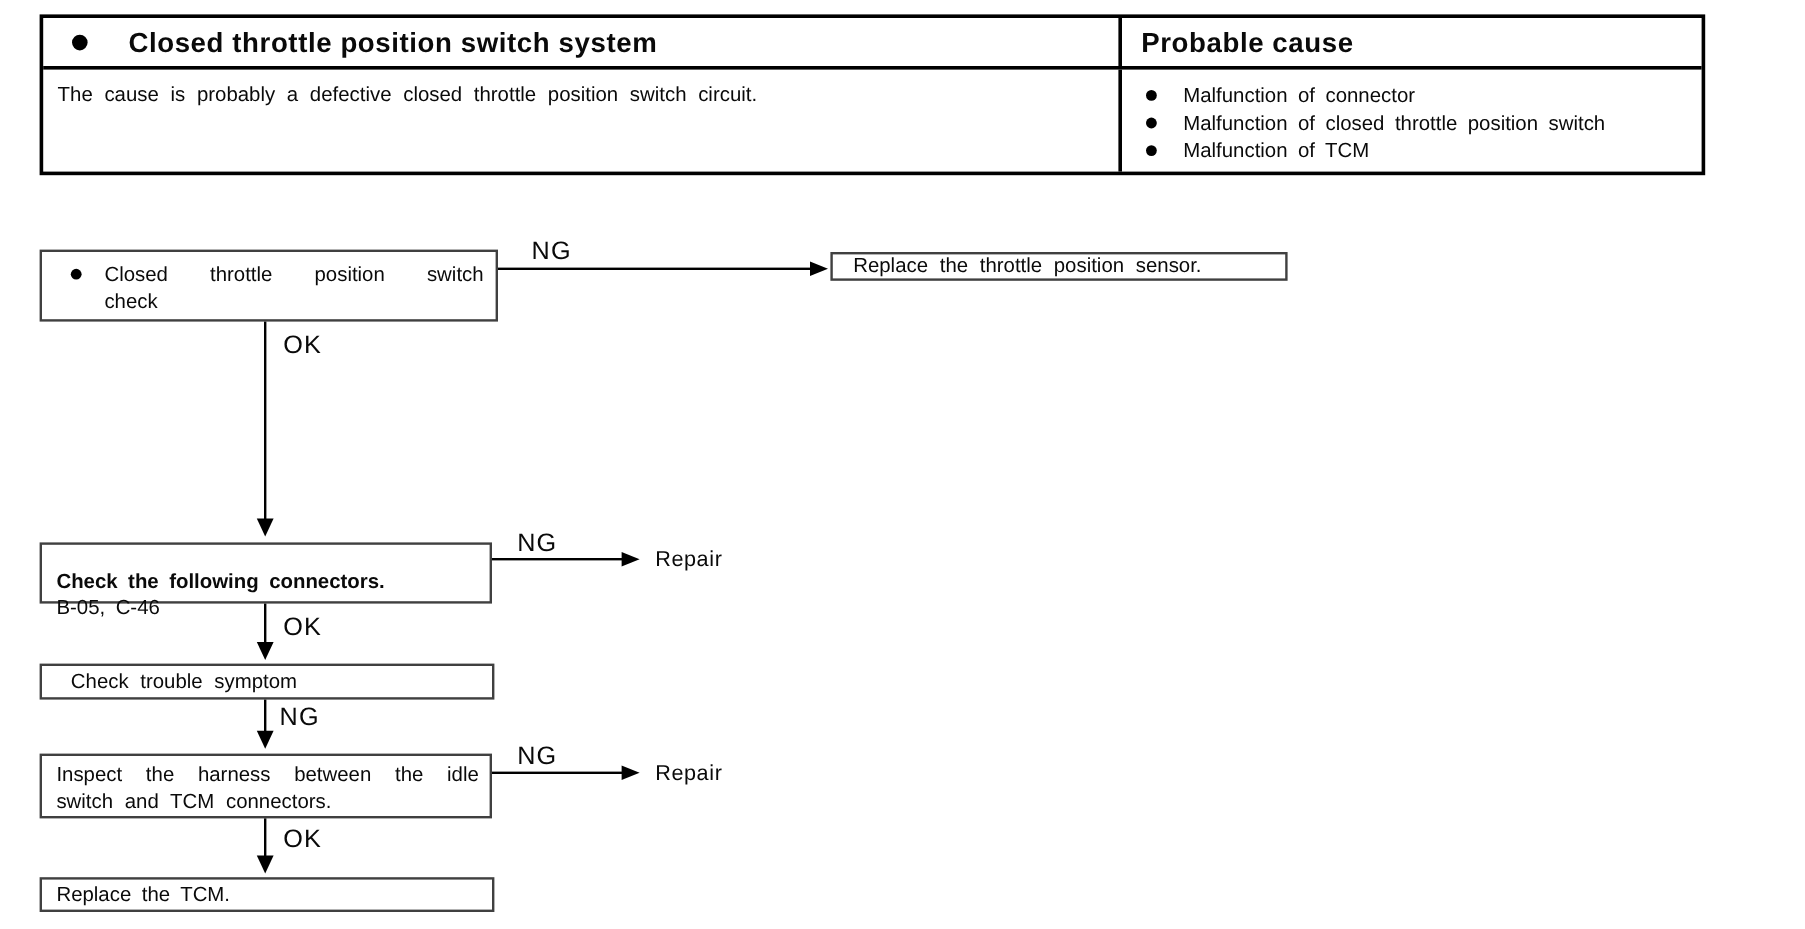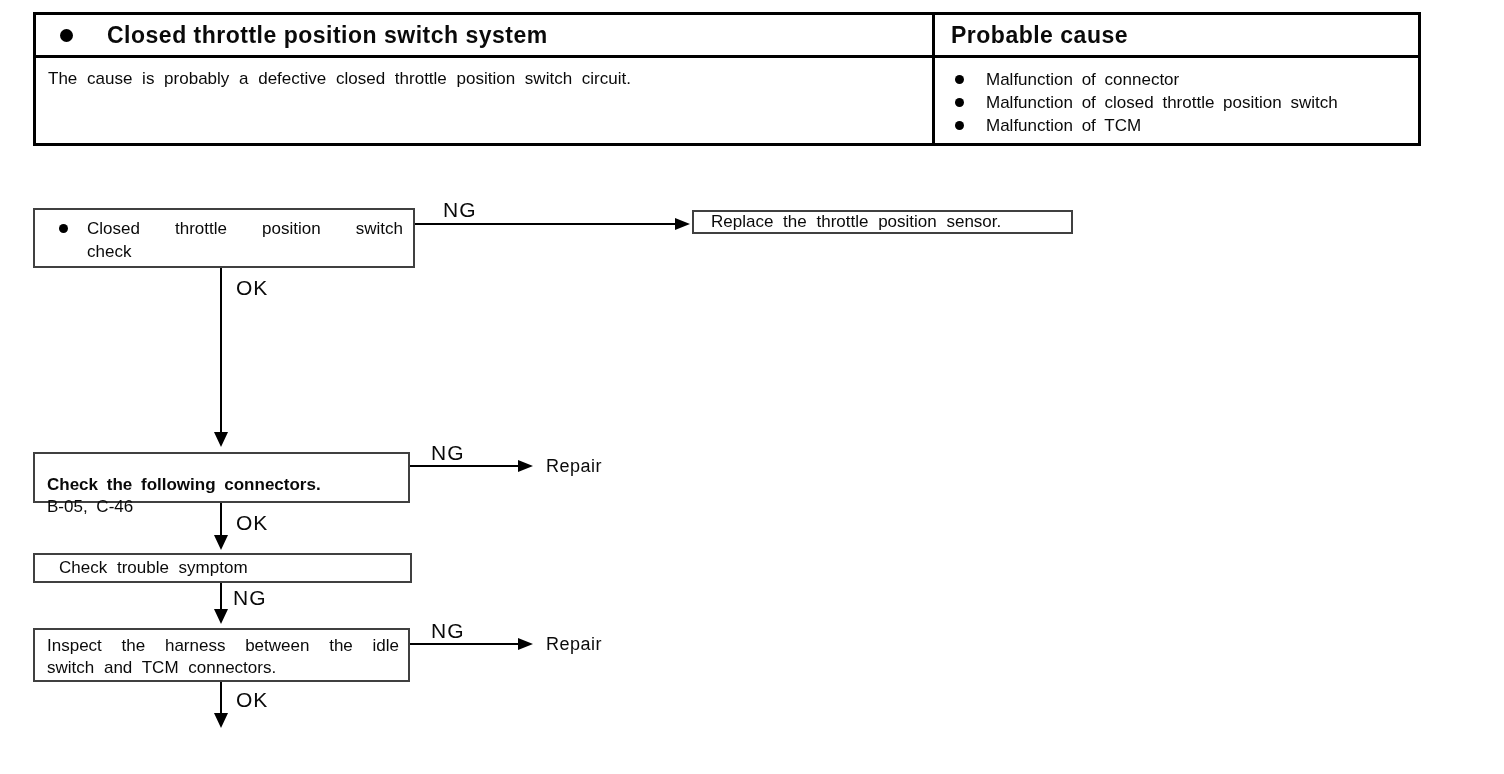--- a/index.html
+++ b/index.html
@@ -253,14 +253,17 @@
 
   <div class="flabel" style="left:431px; top:619px;">NG</div>
   <div class="hline" style="left:410px; top:643px; width:110px;"></div>
   <div class="arr-right" style="left:518px; top:638px;"></div>
   <div class="rlabel" style="left:546px; top:634px;">Repair</div>
 
   <div class="flabel" style="left:236px; top:688px;">OK</div>
   <div class="vline" style="left:220px; top:682px; height:32px;"></div>
   <div class="arr-down" style="left:214px; top:713px;"></div>
 
+  <div class="fbox thin box-step5">
+    <span>Replace the TCM.</span>
+  </div>
 
 </div>
 
 </body></html>

